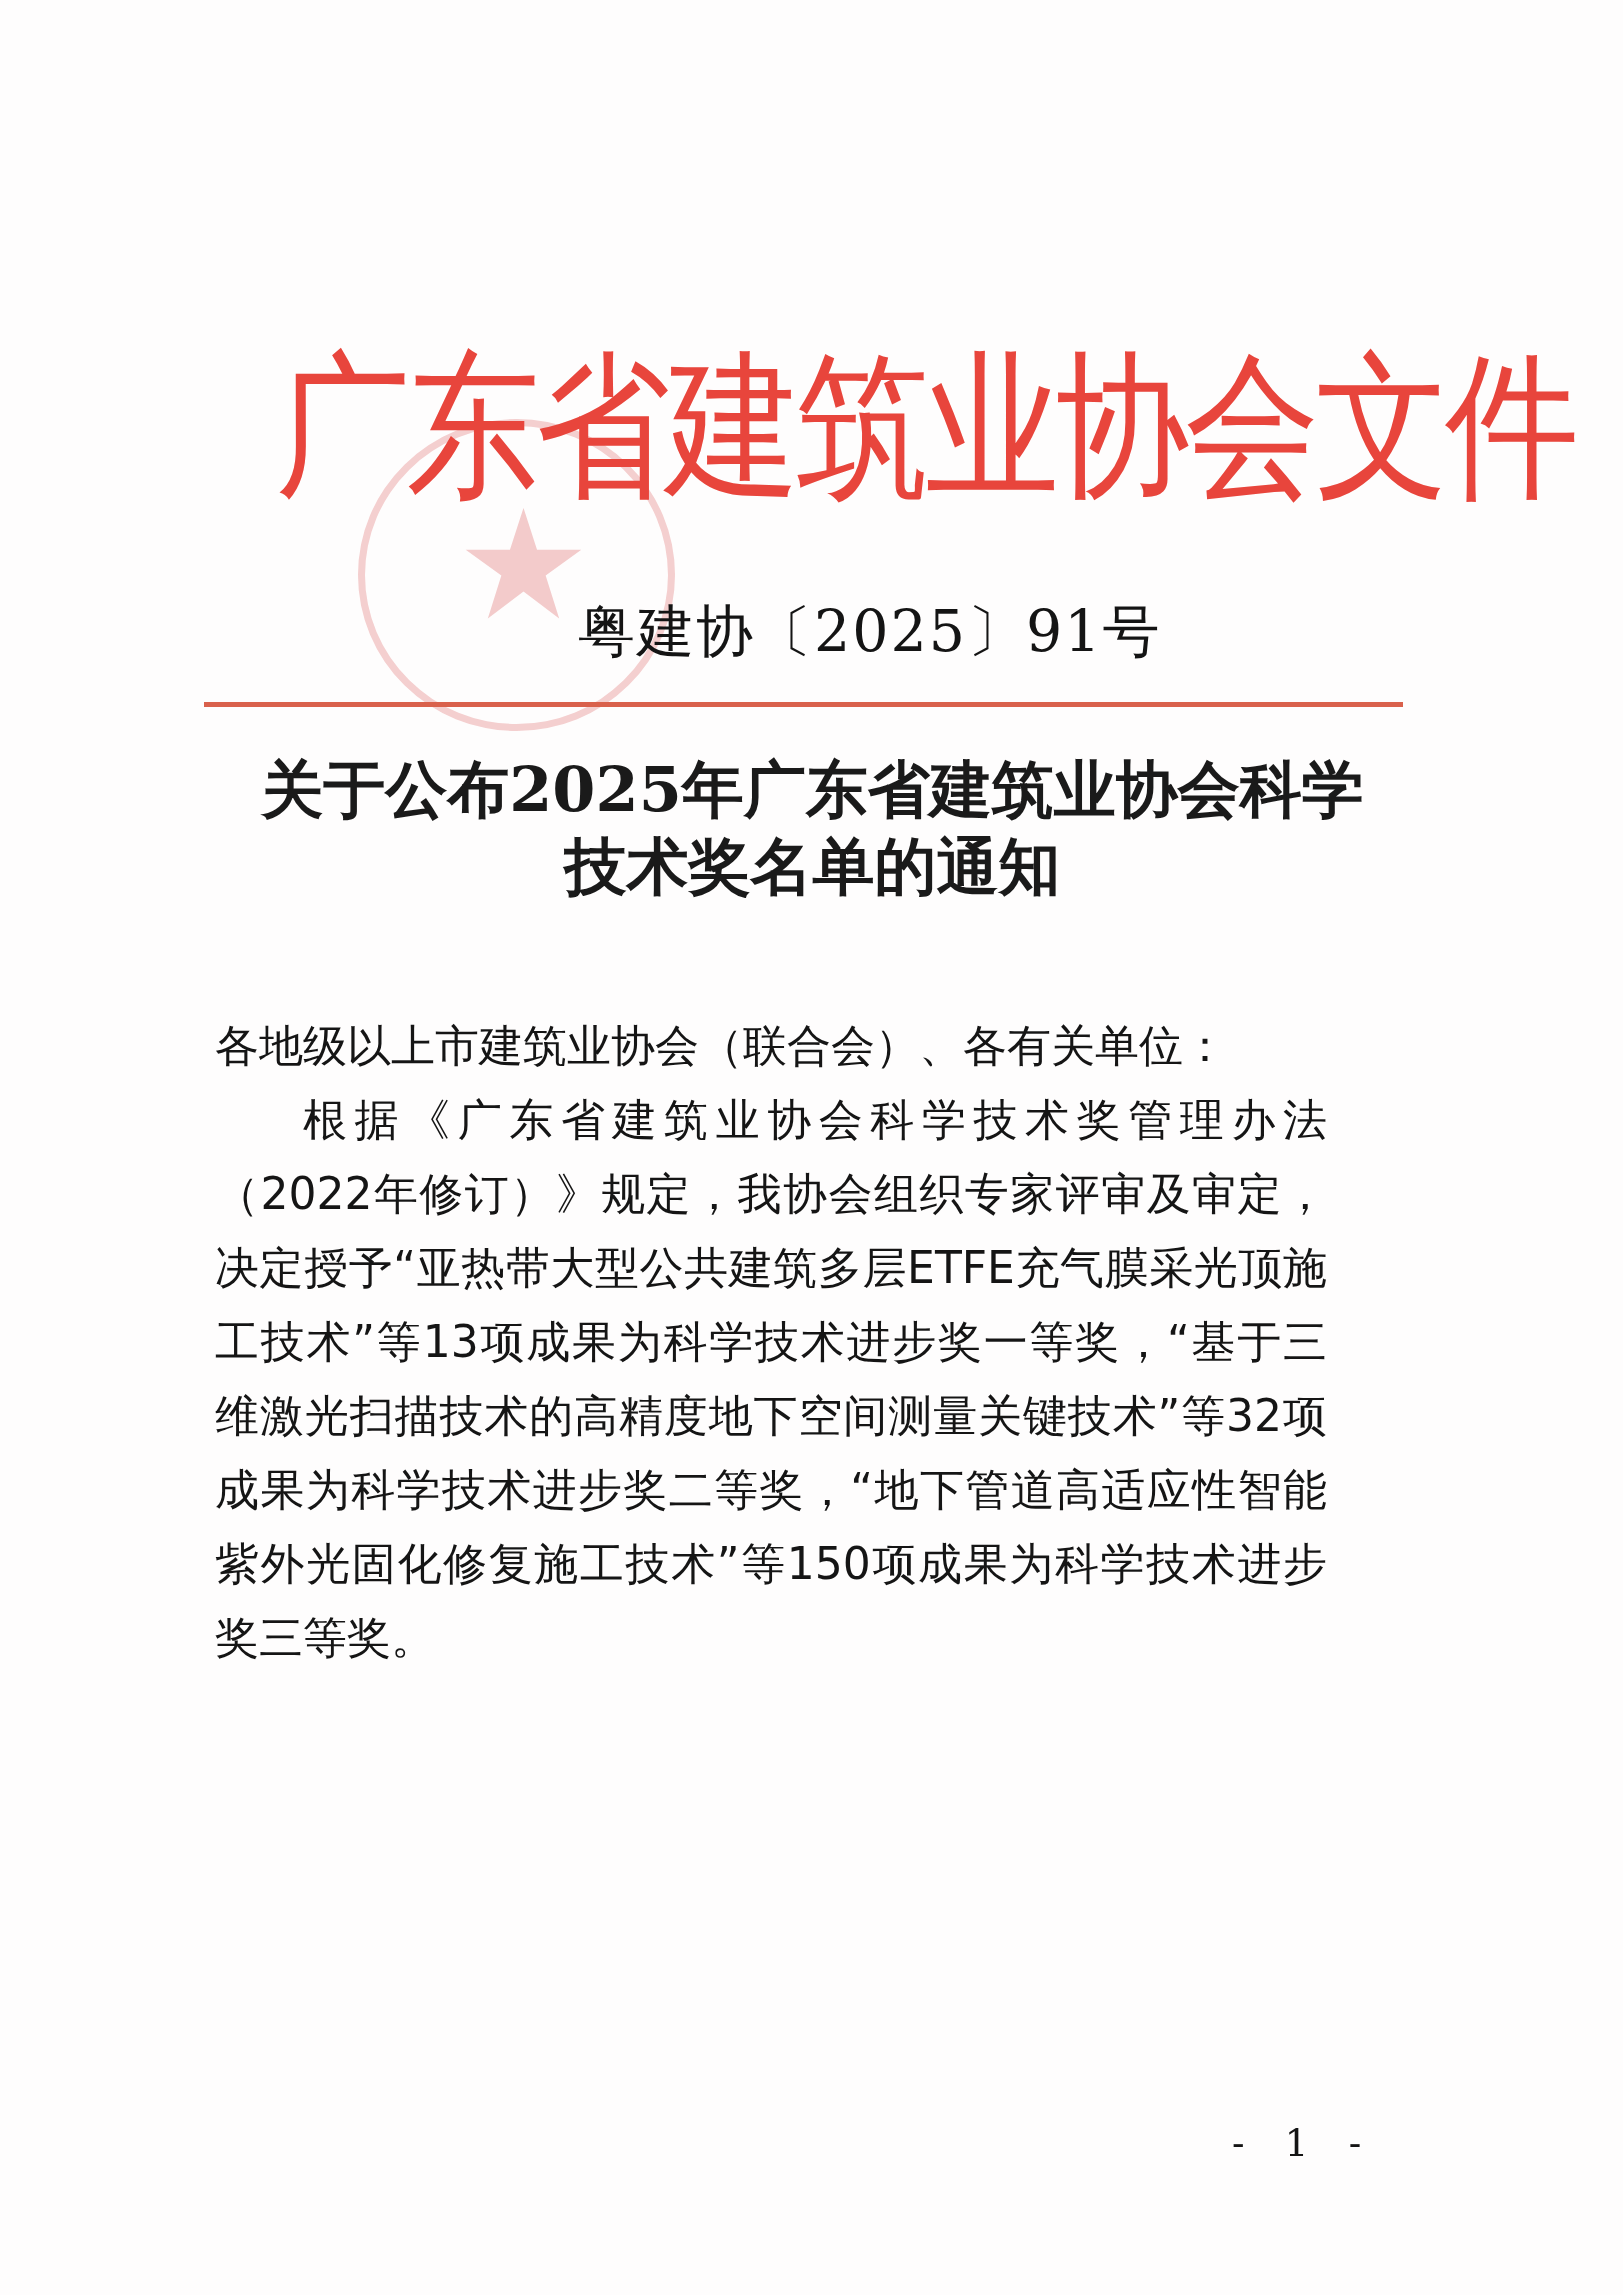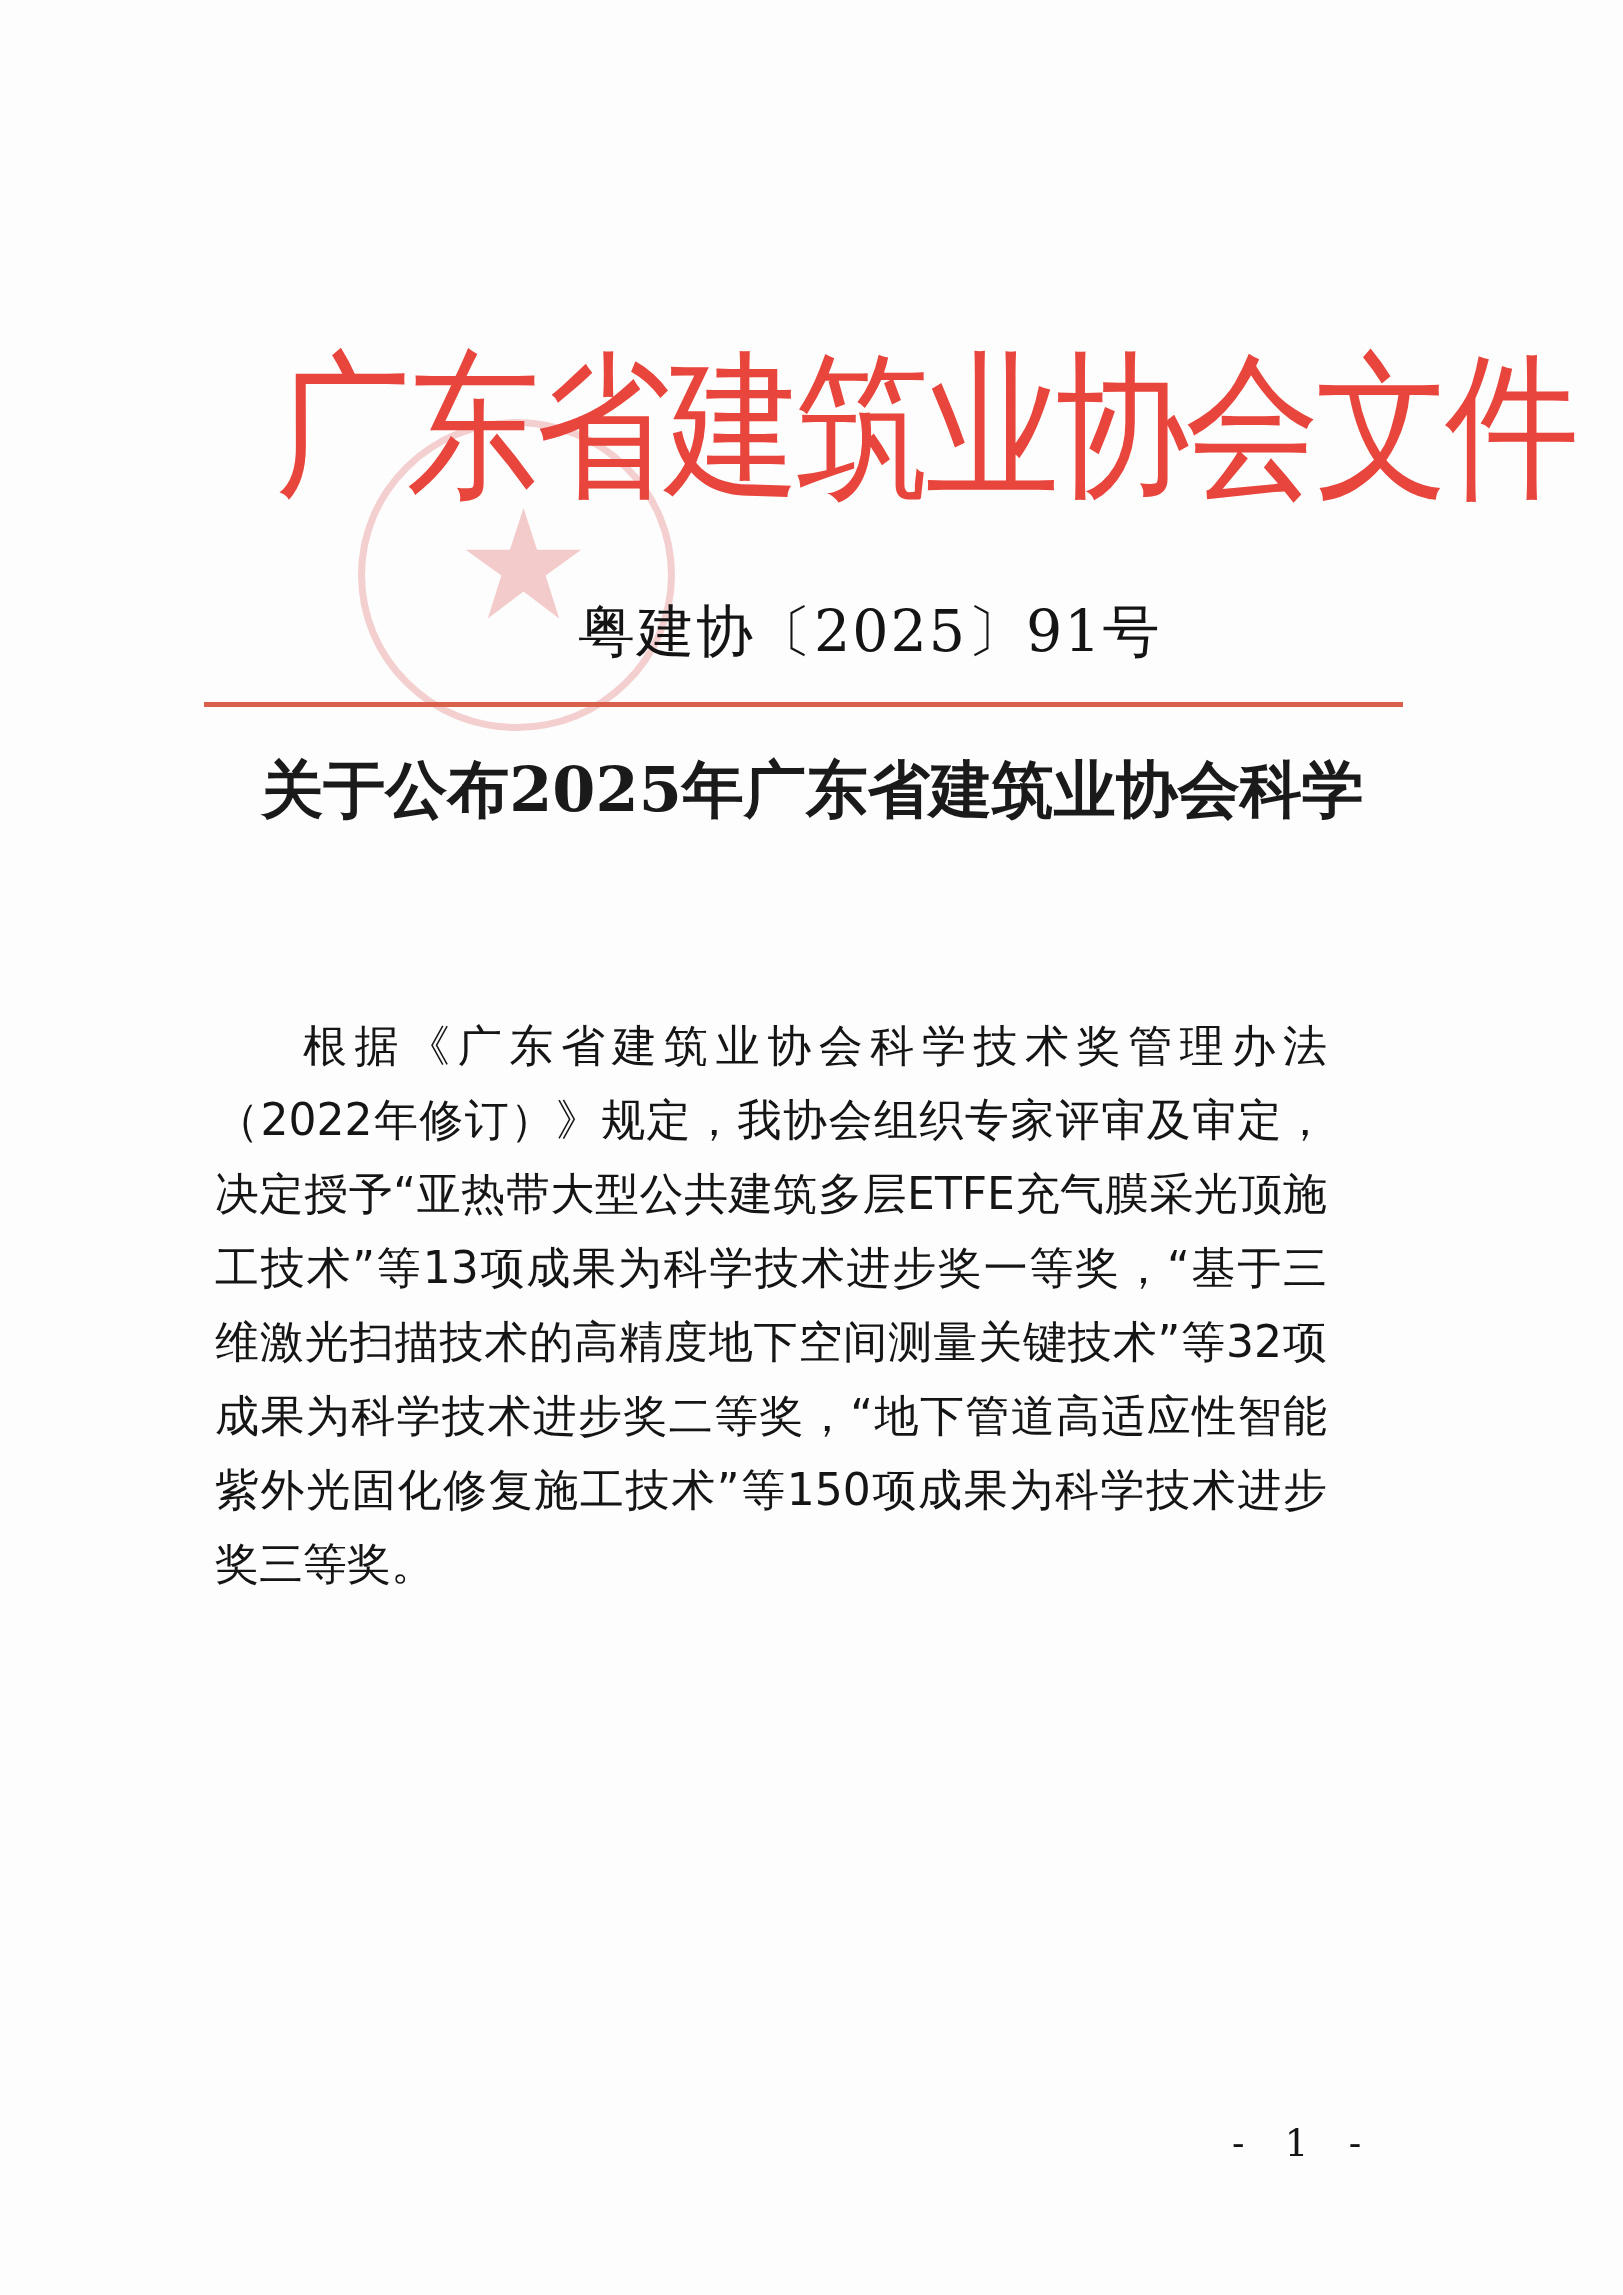--- a/index.html
+++ b/index.html
@@ -101,22 +101,24 @@
   </div>
 
   <div class="masthead">广东省建筑业协会文件</div>
 
   <div class="docno">粤建协〔2025〕91号</div>
 
   <div class="redline"></div>
 
   <div class="title">
     <div>关于公布2025年广东省建筑业协会科学</div>
+    <div>技术奖名单的通知</div>
   </div>
 
   <div class="body">
+    <p>各地级以上市建筑业协会（联合会）、各有关单位：</p>
     <p class="indent">根据《广东省建筑业协会科学技术奖管理办法（2022年修订）》规定，我协会组织专家评审及审定，决定授予“亚热带大型公共建筑多层ETFE充气膜采光顶施工技术”等13项成果为科学技术进步奖一等奖，“基于三维激光扫描技术的高精度地下空间测量关键技术”等32项成果为科学技术进步奖二等奖，“地下管道高适应性智能紫外光固化修复施工技术”等150项成果为科学技术进步奖三等奖。</p>
   </div>
 
   <div class="pagenum">- 1 -</div>
 
 </div>
 
 
 </body></html>

